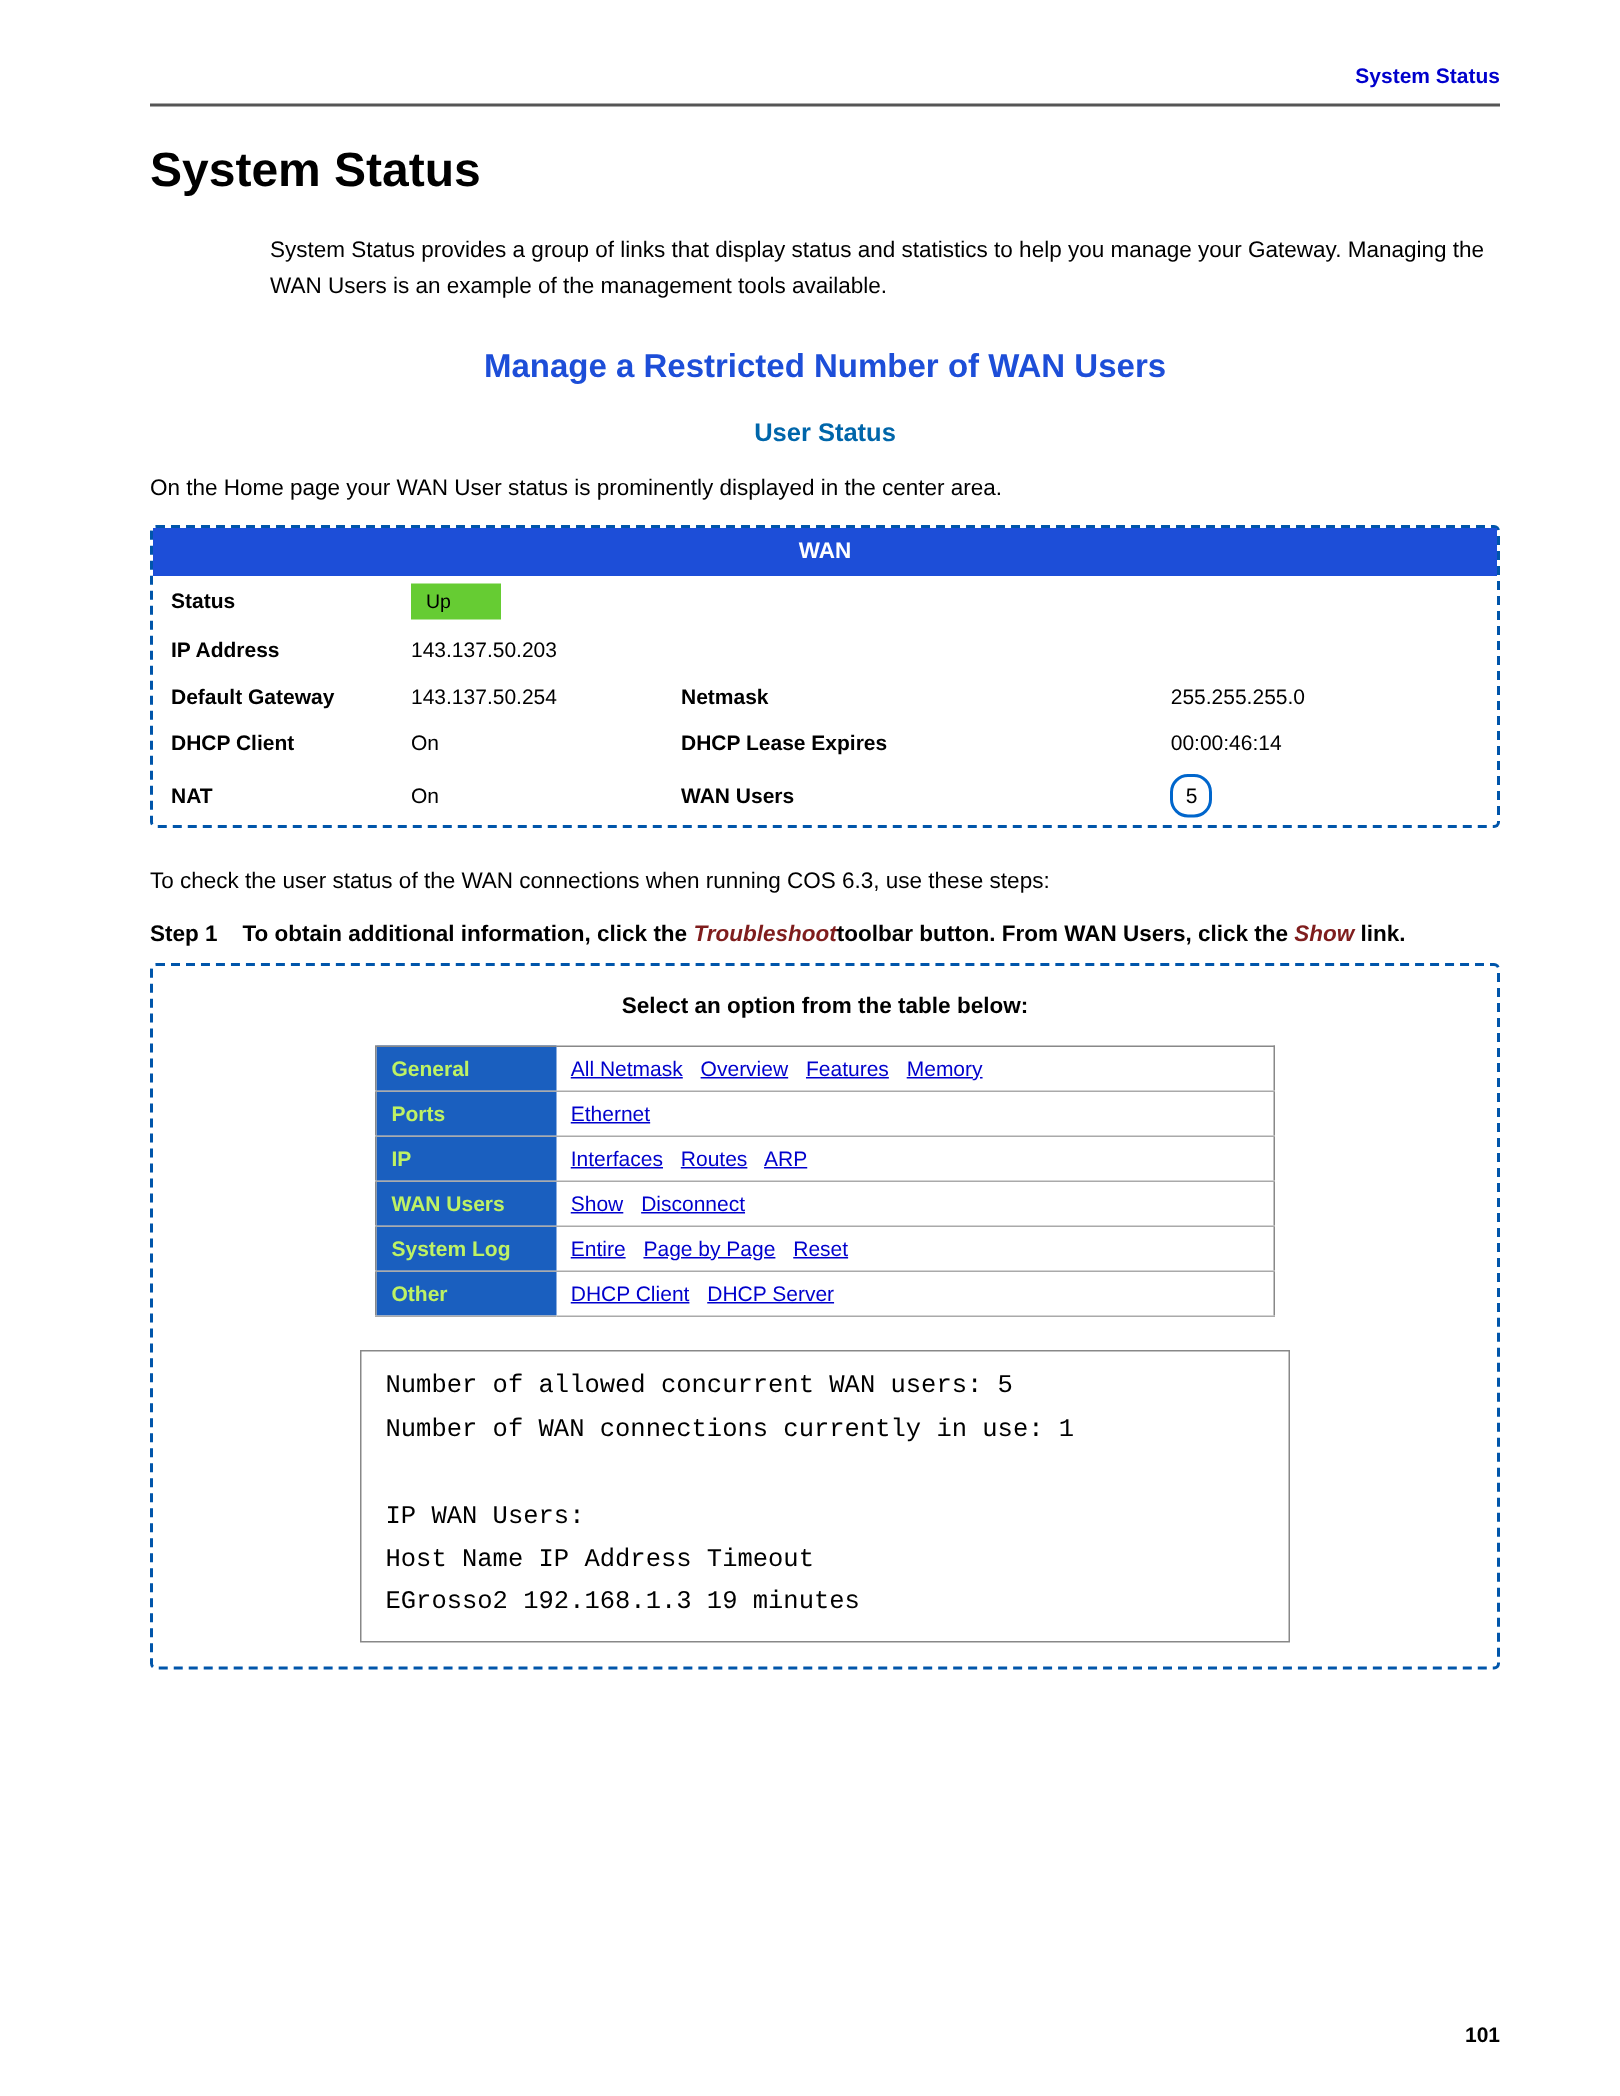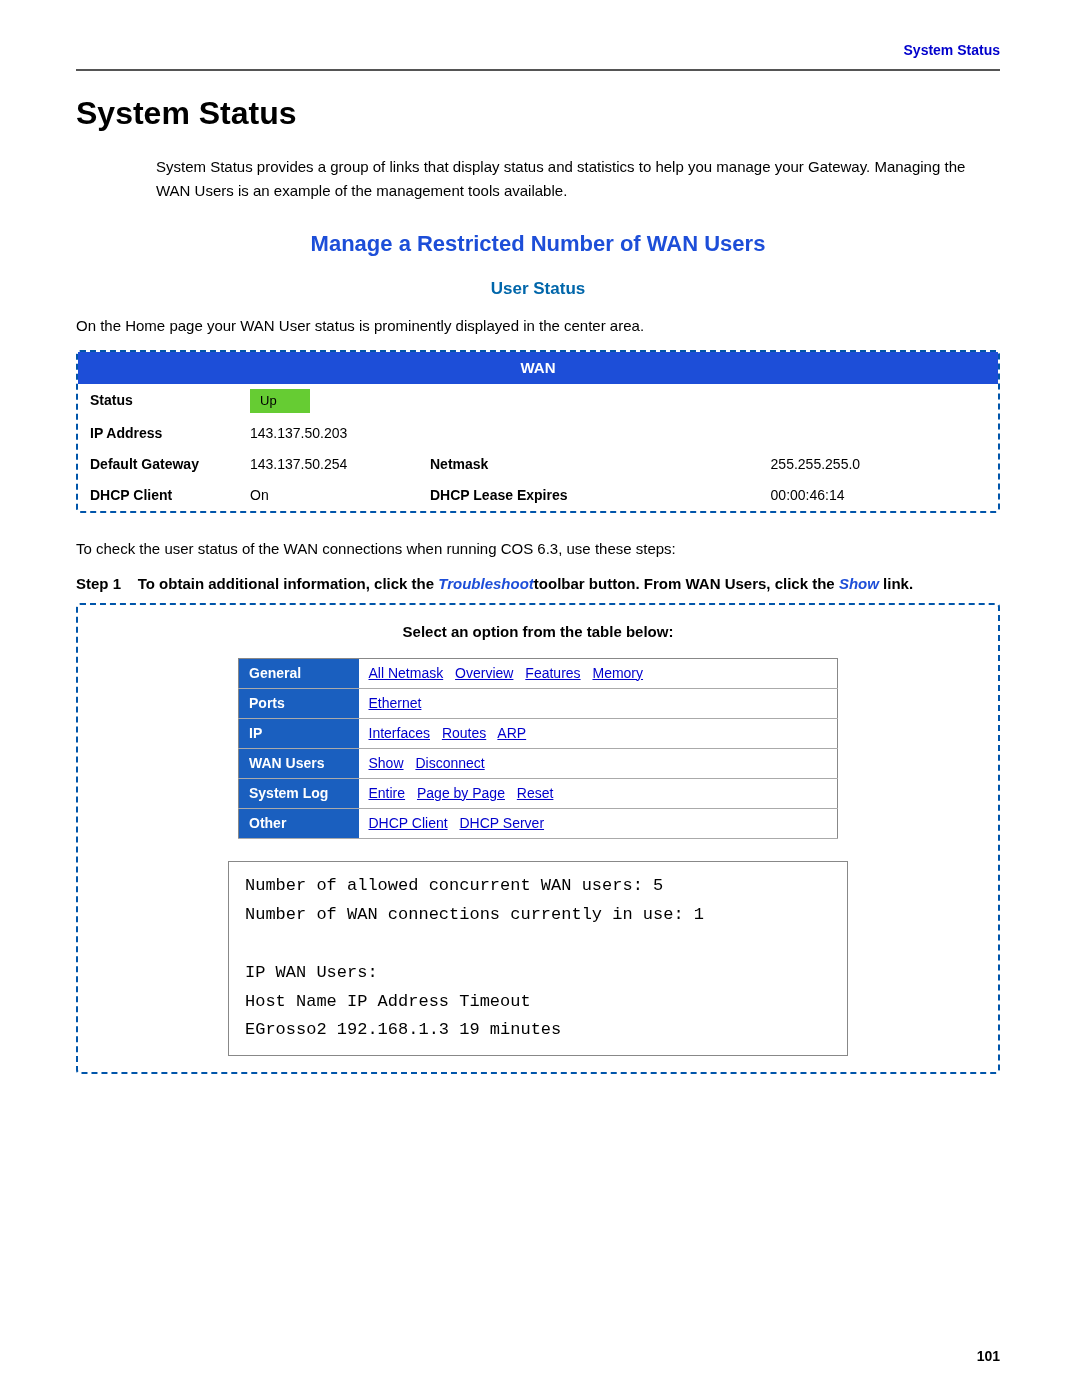--- a/index.html
+++ b/index.html
@@ -8,21 +8,21 @@
       font-family: Arial, Helvetica, sans-serif;
       background: #ffffff;
       color: #000000;
       font-size: 15px;
       line-height: 1.5;
     }
 
     .page {
       width: 1080px;
       min-height: 1397px;
-      padding: 40px 80px 60px 76px;
+      padding: 40px 80px 60px 100px;
       position: relative;
     }
 
     .top-right-header {
       text-align: right;
       color: #0000cc;
       font-weight: bold;
       font-size: 14px;
       margin-bottom: 8px;
     }
@@ -128,21 +128,21 @@
     }
 
     .step-label {
       font-weight: bold;
       font-size: 15px;
       margin-bottom: 8px;
     }
 
     .step-label .italic-link {
       font-style: italic;
-      color: #1d4ed8;
+      color: #7f1d1d;
     }
 
     
     .troubleshoot-outer {
       border: 2px dashed #0055aa;
       border-radius: 4px;
       padding: 16px 24px;
       margin-bottom: 24px;
     }
 
@@ -161,21 +161,21 @@
       font-size: 14px;
     }
 
     .ts-table td {
       padding: 4px 10px;
       vertical-align: middle;
     }
 
     .ts-table .cat-cell {
       background: #1a5fbf;
-      color: #ffffff;
+      color: #bef264;
       font-weight: bold;
       width: 120px;
       white-space: nowrap;
     }
 
     .ts-table .links-cell a {
       color: #0000cc;
       text-decoration: underline;
       margin-right: 8px;
       cursor: pointer;
@@ -250,20 +250,28 @@
         <td class="label-cell">Default Gateway</td>
         <td class="value-cell">143.137.50.254</td>
         <td style="font-weight:bold;">Netmask</td>
         <td>255.255.255.0</td>
       </tr>
       <tr>
         <td class="label-cell">DHCP Client</td>
         <td class="value-cell">On</td>
         <td style="font-weight:bold;">DHCP Lease Expires</td>
         <td>00:00:46:14</td>
+      </tr>
+      <tr>
+        <td class="label-cell">NAT</td>
+        <td class="value-cell">On</td>
+        <td style="font-weight:bold;">WAN Users</td>
+        <td>
+          <span class="wan-users-highlight">5</span>
+        </td>
       </tr>
     </tbody>
       </table>
   </div>
 
   <p class="body-text">To check the user status of the WAN connections when running COS 6.3, use these steps:</p>
 
   <div class="step-block">
     <p class="step-label">
       <span>Step 1</span>&nbsp;&nbsp;&nbsp;

